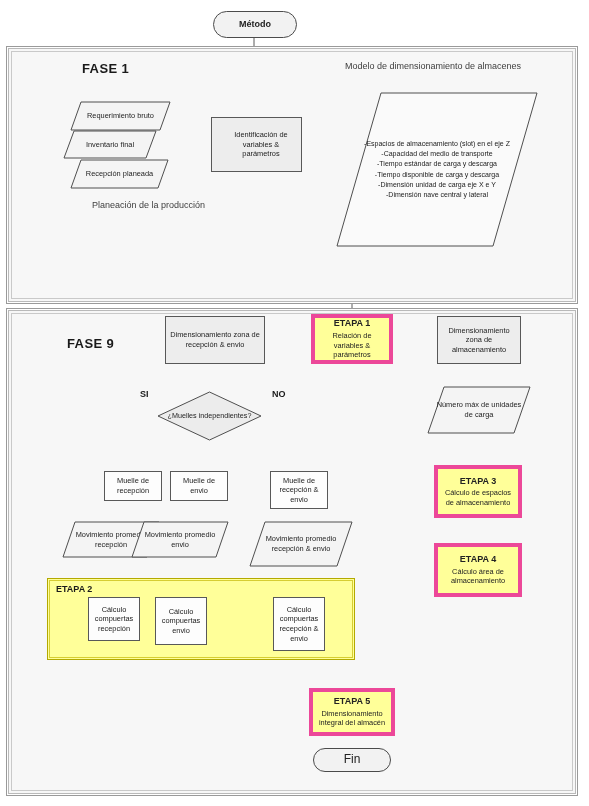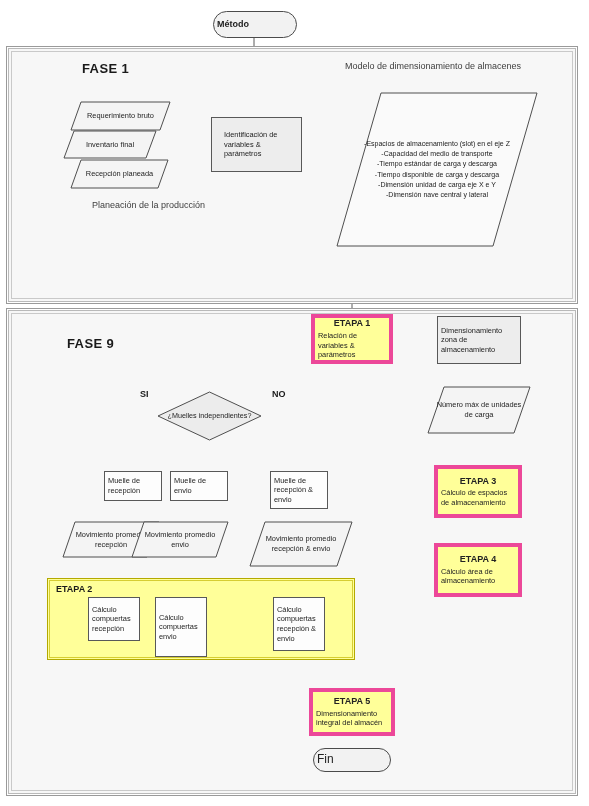--- a/index.html
+++ b/index.html
@@ -53,21 +53,21 @@
     font-weight: bold;
     color: #1a1a1a;
   }
 
   
   .node {
     position: absolute;
     display: flex;
     align-items: center;
     justify-content: center;
-    text-align: left;
+    text-align: center;
     font-size: 7.4px;
     line-height: 1.3;
     color: #222;
     padding: 2px 3px;
   }
   .node .lbl { display: block; width: 100%; }
   .node .ttl { display: block; font-weight: bold; font-size: 9px; margin-bottom: 1px; }
 
   .rect {
     background: #ededed;
@@ -235,20 +235,23 @@
     <div class="inner-rule"></div>
   </div>
 
   <div class="phase-label" style="left:67px; top:336px;">FASE 9</div>
 
   <div class="node rect-yellow" style="left:311px; top:314px; width:82px; height:50px; flex-direction:column;">
     <span class="ttl">ETAPA 1</span>
     <span class="lbl">Relación de variables &amp; parámetros</span>
   </div>
 
+  <div class="node rect" style="left:165px; top:316px; width:100px; height:48px;">
+    <span class="lbl">Dimensionamiento zona de recepción &amp; envio</span>
+  </div>
 
   <div class="node rect" style="left:437px; top:316px; width:84px; height:48px;">
     <span class="lbl">Dimensionamiento zona de almacenamiento</span>
   </div>
 
   <div class="diamond-wrap" style="left:157px; top:391px; width:105px; height:50px;">
     <svg width="105" height="50" viewBox="0 0 105 50">
         <polygon points="52.5,1 104,25 52.5,49 1,25" fill="#ececec" stroke="#4f4f4f" stroke-width="1"></polygon>
       </svg>
     <div class="dtext">¿Muelles independientes?</div>
@@ -291,21 +294,21 @@
   </div>
 
   <div class="group-yellow" style="left:47px; top:578px; width:308px; height:82px;">
     <div class="glabel">ETAPA 2</div>
   </div>
 
   <div class="node rect-white" style="left:88px; top:597px; width:52px; height:44px;">
     <span class="lbl">Cálculo compuertas recepción</span>
   </div>
 
-  <div class="node rect-white" style="left:155px; top:597px; width:52px; height:60px;">
+  <div class="node rect-white" style="left:155px; top:597px; width:52px; height:48px;">
     <span class="lbl">Cálculo compuertas envio</span>
   </div>
 
   <div class="node rect-white" style="left:273px; top:597px; width:52px; height:54px;">
     <span class="lbl">Cálculo compuertas recepción &amp; envio</span>
   </div>
 
   <div class="para-wrap" style="left:427px; top:386px; width:104px; height:48px;">
     <svg width="104" height="48" viewBox="0 0 104 48">
         <polygon points="17,1 103,1 87,47 1,47" fill="#f4f4f4" stroke="#4f4f4f" stroke-width="1"></polygon>

